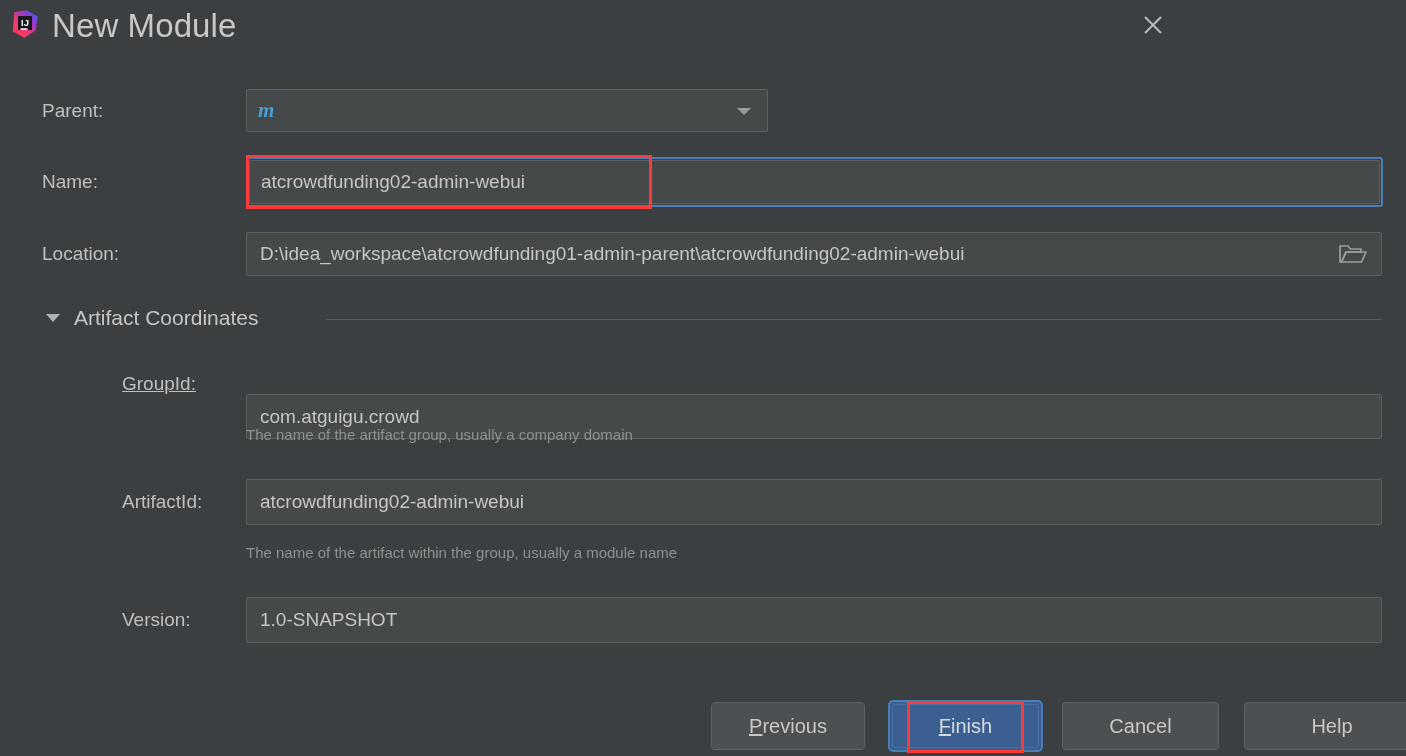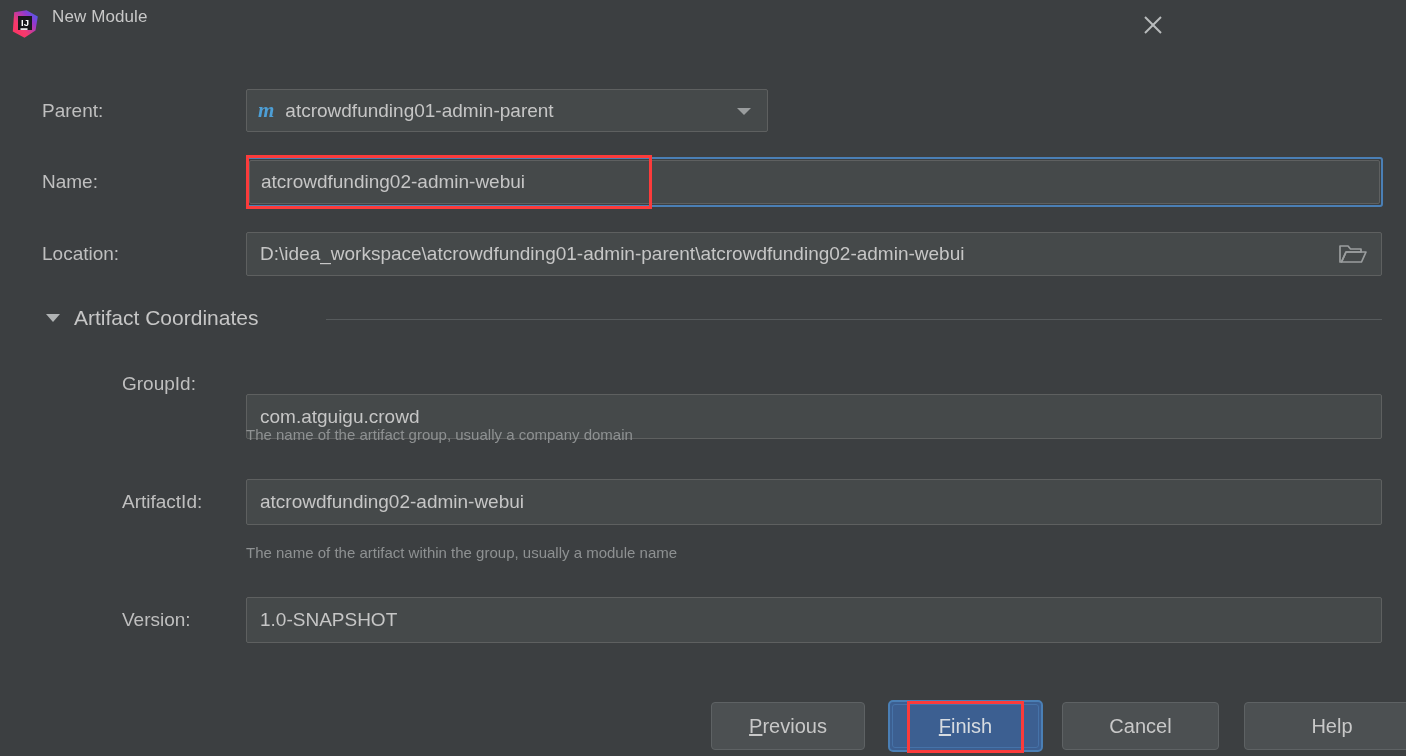--- a/index.html
+++ b/index.html
@@ -24,21 +24,21 @@
     width: 1180px; height: 52px;
   }
   .ij-logo {
     position: absolute;
     left: 10px; top: 9px;
     width: 30px; height: 30px;
   }
   .title-text {
     position: absolute;
     left: 52px; top: 7px;
-    font-size: 17px;
+    font-size: 33px;
     color: #c8c8c8;
     letter-spacing: 0.1px;
     white-space: nowrap;
   }
   .close-btn {
     position: absolute;
     right: 10px; top: 8px;
     width: 34px; height: 34px;
     display: flex;
     align-items: center;
@@ -254,21 +254,20 @@
       <line x1="3" y1="3" x2="19" y2="19" stroke="#b9bcbd" stroke-width="1.9"></line>
       <line x1="19" y1="3" x2="3" y2="19" stroke="#b9bcbd" stroke-width="1.9"></line>
     </svg>
   </div>
 </div>
 
 <div class="row-label label-left" style="top:100px;">Parent:</div>
 
 <div class="field" id="parent-combo">
   <span class="maven-icon">m</span>
-  <span>atcrowdfunding01-admin-parent</span>
   <span class="combo-arrow"></span>
 </div>
 
 <div class="row-label label-left" style="top:171px;">Name:</div>
 
 <div id="name-field-wrap">
   <div class="field" id="name-field">
     <span>atcrowdfunding02-admin-webui</span>
   </div>
 </div>
@@ -285,21 +284,21 @@
     <path d="M8 10 H28 L23.5 20 H3.5 Z" fill="none" stroke="#9a9d9e" stroke-width="1.7" stroke-linejoin="round"></path>
   </svg>
 </div>
 
 <div class="section-header">
   <span class="section-tri"></span>
   <span class="section-title">Artifact Coordinates</span>
 </div>
 <div class="section-line"></div>
 
-<div class="row-label label-indent" style="top:373px;">GroupId:</div>
+<div class="row-label label-indent" style="top:373px;text-decoration:underline;">GroupId:</div>
 <div class="field" id="groupid-field">
   <span>com.atguigu.crowd</span>
 </div>
 <div class="hint" id="groupid-hint">The name of the artifact group, usually a company domain</div>
 
 <div class="row-label label-indent" style="top:491px;">ArtifactId:</div>
 <div class="field" id="artifactid-field">
   <span>atcrowdfunding02-admin-webui</span>
 </div>
 <div class="hint" id="artifactid-hint">The name of the artifact within the group, usually a module name</div>

